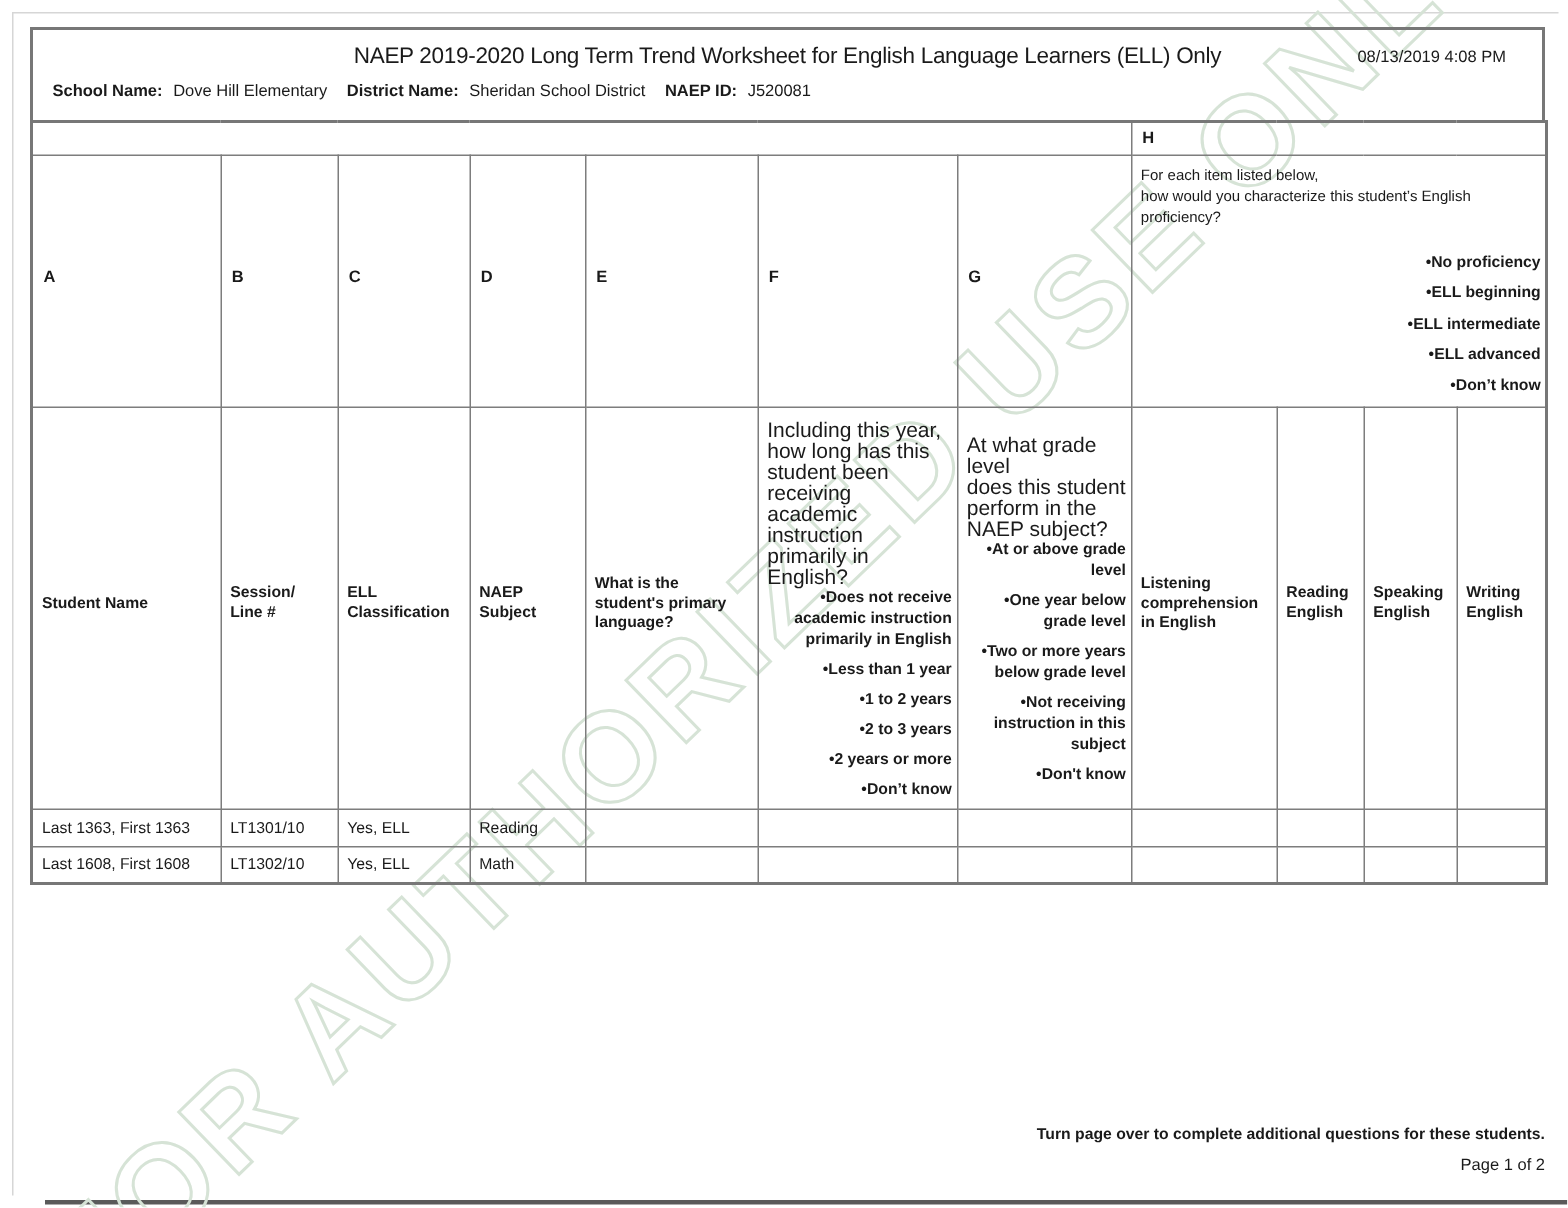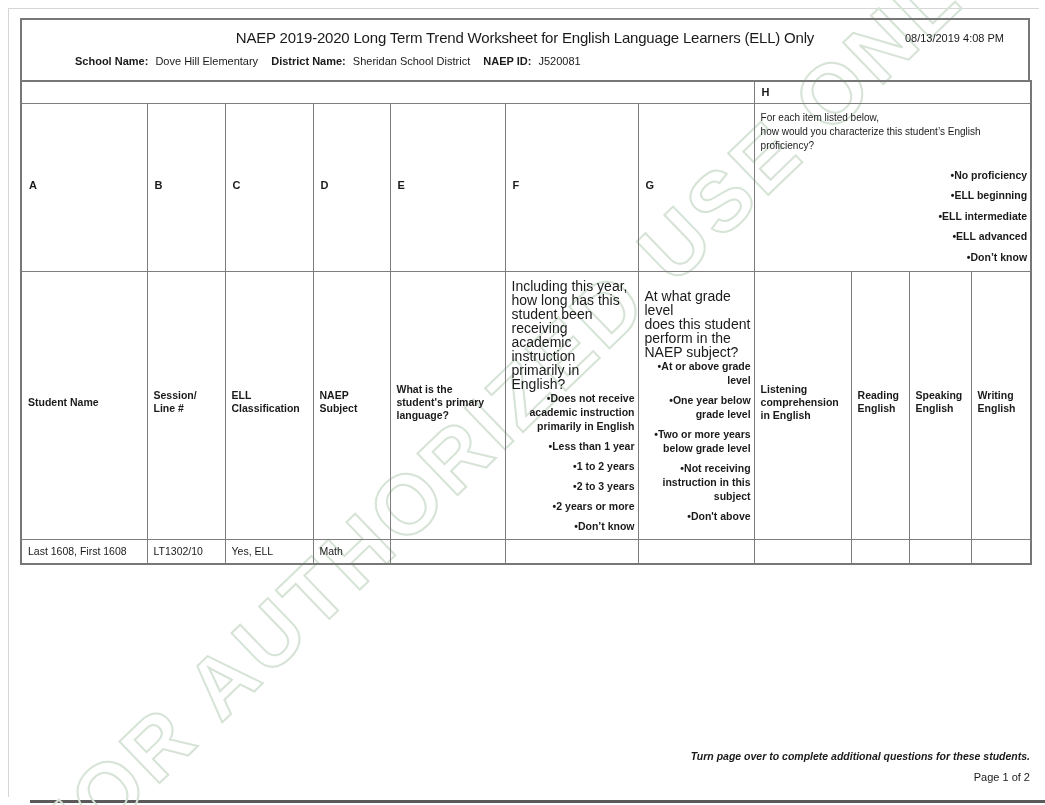--- a/index.html
+++ b/index.html
@@ -22,21 +22,21 @@
   @supports (-webkit-text-stroke: 2px #d6e3d6) {
     .watermark-text { color:transparent; -webkit-text-stroke:2px #d6e3d6; }
   }
 
   
   .header-box { position:absolute; left:20px; top:18px; width:1010px; height:62px;
     border:2px solid #777; border-bottom:none; z-index:2; }
   .doc-title { position:absolute; left:0; right:0; top:9px; text-align:center;
     font-size:15px; font-weight:normal; letter-spacing:-0.2px; }
   .doc-timestamp { position:absolute; right:24px; top:12px; font-size:11px;text-align:center; }
-  .school-line { position:absolute; left:13px; top:35px; font-size:11px;margin-left:40px; }
+  .school-line { position:absolute; left:13px; top:35px; font-size:11px; }
   .school-line b { font-weight:bold; }
   .school-line span { margin-right:4px; }
   .school-line .val { margin-right:10px; font-weight:normal; }
 
   
   table.worksheet { position:absolute; left:20px; top:80px; width:1010px;
     border-collapse:collapse; table-layout:fixed; z-index:1; background:transparent; }
   table.worksheet td { border:1px solid #7d7d7d; vertical-align:middle; overflow:hidden; }
   table.worksheet { border:2px solid #777; }
 
@@ -55,21 +55,21 @@
   .qtext { font-weight:normal; font-size:14px; line-height:14px; white-space:pre-line; }
   .qtext-h { font-weight:normal; font-size:10px; line-height:14px; white-space:pre-line; margin-bottom:15px; }
 
   .bullets .bullet-item { font-weight:bold; font-size:10.5px; line-height:14px; margin-bottom:6px;text-align:right; }
   .bullets-h .bullet-item { line-height:14px; margin-bottom:6.5px; }
   .bullet-item::before { content:"\2022"; }
 
   td.data-cell { font-size:10.5px; padding:2px 6px; vertical-align:middle; white-space:nowrap; }
 
   
-  .turn-note { position:absolute; top:750px; right:15px; font-size:10.5px; font-weight:bold; z-index:2;font-style:italic; }
+  .turn-note { position:absolute; top:750px; right:15px; font-size:10.5px; font-weight:bold; z-index:2; }
   .storage-note { position:absolute; top:769px; left:33px; font-size:12.5px; z-index:2; }
   .page-indicator { position:absolute; top:771px; right:15px; font-size:11px; z-index:2;text-align:right; }
 </style>
 </head>
 <body>
 
 <div id="page">
 
   <div class="edge-top"></div>
   <div class="edge-left"></div>
@@ -160,35 +160,48 @@
       <td class="question-cell">
         <div class="qtext">At what grade level
 does this student
 perform in the
 NAEP subject?</div>
         <div class="bullets">
               <div class="bullet-item">At or above grade level</div>
               <div class="bullet-item">One year below grade level</div>
               <div class="bullet-item">Two or more years below grade level</div>
               <div class="bullet-item">Not receiving instruction  in this subject</div>
-              <div class="bullet-item">Don't above</div>
+              <div class="bullet-item">Don't know</div>
             </div>
       </td>
       <td class="label-cell">Listening
 comprehension
 in English</td>
       <td class="label-cell">Reading
 English</td>
       <td class="label-cell">Speaking
 English</td>
       <td class="label-cell">Writing
 English</td>
     </tr>
 
     <tr class="r-data">
+      <td class="data-cell">Last 1363, First 1363</td>
+      <td class="data-cell">LT1301/10</td>
+      <td class="data-cell">Yes, ELL</td>
+      <td class="data-cell">Reading</td>
+      <td class="data-cell"></td>
+      <td class="data-cell"></td>
+      <td class="data-cell"></td>
+      <td class="data-cell"></td>
+      <td class="data-cell"></td>
+      <td class="data-cell"></td>
+      <td class="data-cell"></td>
+    </tr>
+    <tr class="r-data">
       <td class="data-cell">Last 1608, First 1608</td>
       <td class="data-cell">LT1302/10</td>
       <td class="data-cell">Yes, ELL</td>
       <td class="data-cell">Math</td>
       <td class="data-cell"></td>
       <td class="data-cell"></td>
       <td class="data-cell"></td>
       <td class="data-cell"></td>
       <td class="data-cell"></td>
       <td class="data-cell"></td>

